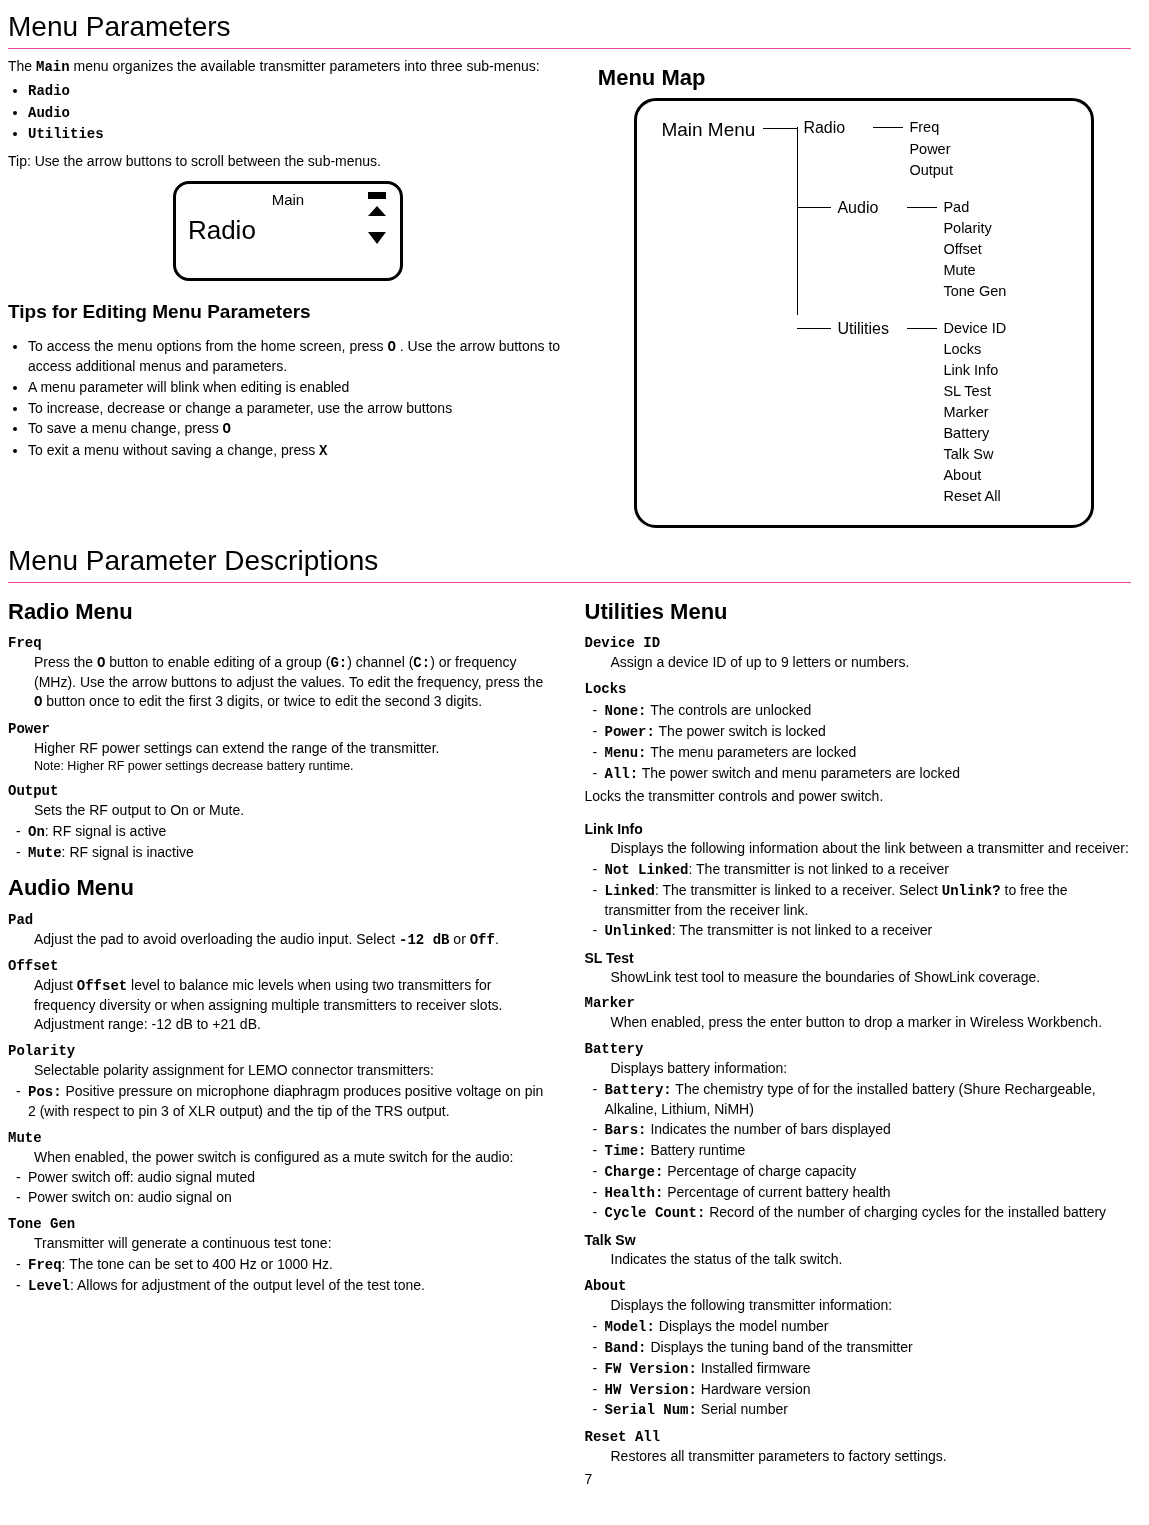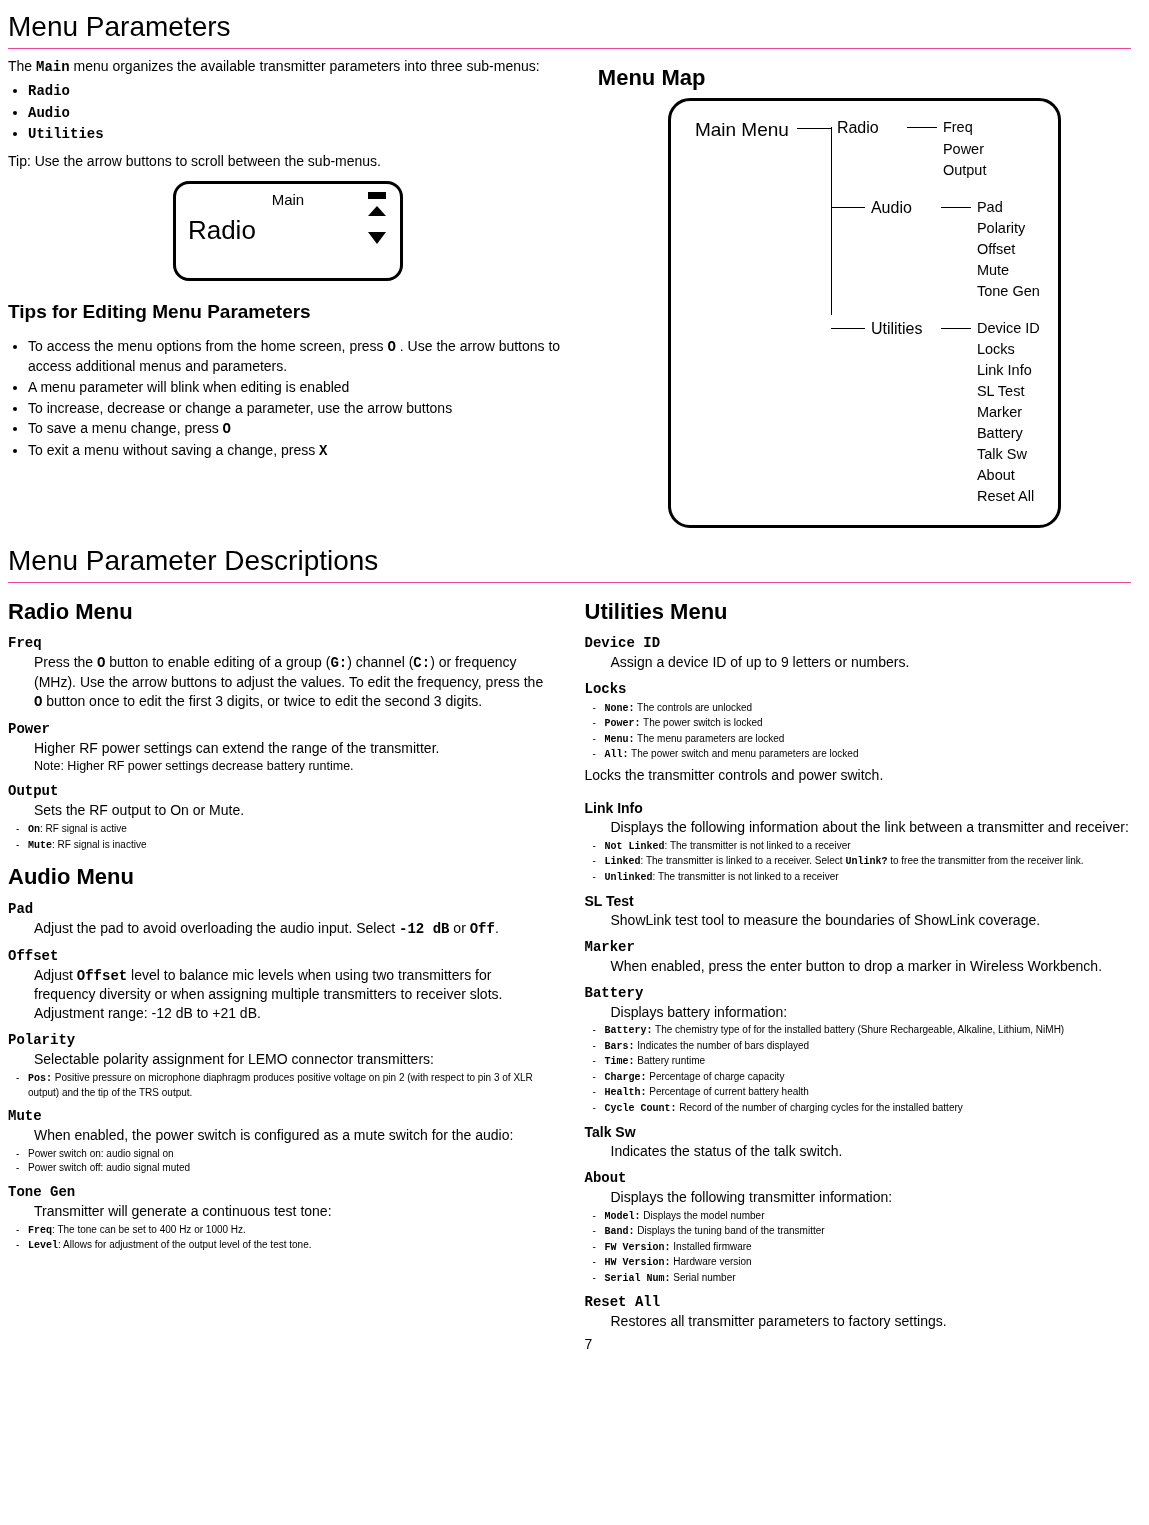--- a/index.html
+++ b/index.html
@@ -17,21 +17,21 @@
   h2{font-weight:700;font-size:22px;margin:10px 0 6px 0;}
   h3{font-weight:700;font-size:19px;margin:14px 0 12px 0;}
   p{margin:4px 0;}
   .cols{display:flex;gap:30px;}
   .col{flex:1;min-width:0;}
   ul.bul{margin:4px 0 8px 0;padding-left:20px;}
   ul.bul>li{margin:2px 0;}
   .param-title{font-family:"Courier New",Courier,monospace;font-weight:bold;margin-top:8px;}
   .param-body{margin-left:26px;}
   .sublist{margin:2px 0 4px 8px;padding:0;list-style:none;}
-  .sublist>li{font-size:10px;margin:1px 0;position:relative;padding-left:12px;}
+  .sublist>li{font-size:14px;margin:1px 0;position:relative;padding-left:12px;}
   .sublist>li::before{content:"-";position:absolute;left:0;}
   .note{font-size:12.5px;margin-left:26px;}
   .pgnum{text-align:left;margin-top:4px;font-size:14px;}
 
   
   .lcd-wrap{display:flex;justify-content:center;margin:10px 0 18px 0;}
   .lcd{
     width:230px;height:100px;border:3px solid #000;border-radius:16px;
     position:relative;padding:6px 12px 6px 12px;box-sizing:border-box;
     font-family:Arial,sans-serif;
@@ -39,21 +39,21 @@
   .lcd .top{font-size:15px;text-align:center;margin-bottom:2px;}
   .lcd .big{font-size:26px;font-weight:400;font-family:Arial,sans-serif;}
   .lcd .arrows{position:absolute;right:14px;top:22px;display:flex;flex-direction:column;align-items:center;gap:26px;}
   .tri-up{width:0;height:0;border-left:9px solid transparent;border-right:9px solid transparent;border-bottom:10px solid #000;}
   .bar{width:18px;height:7px;background:#000;margin-top:-24px;}
   .tri-dn{width:0;height:0;border-left:9px solid transparent;border-right:9px solid transparent;border-top:12px solid #000;}
 
   
   .menumap-wrap{display:flex;justify-content:center;margin-top:6px;}
   .menumap{
-    width:393px;border:3px solid #000;border-radius:22px;
+    width:460px;border:3px solid #000;border-radius:22px;
     padding:16px 18px 18px 24px;box-sizing:border-box;
     font-family:Arial,sans-serif;font-size:15px;
     position:relative;
   }
   .mm-row{display:flex;align-items:flex-start;}
   .mm-main{font-size:19px;margin-right:8px;white-space:nowrap;}
   .mm-tree{position:relative;flex:1;}
   .mm-line-h{height:1px;background:#000;flex:0 0 34px;margin-top:11px;}
   .mm-vline{position:absolute;left:0;top:10px;width:1px;background:#000;}
   .mm-node{display:flex;align-items:flex-start;margin-bottom:10px;}
@@ -199,22 +199,22 @@
 
     <div class="param-title">Polarity</div>
     <div class="param-body">Selectable polarity assignment for LEMO connector transmitters:</div>
     <ul class="sublist param-body">
       <li><span class="mono">Pos:</span><span> Positive pressure on microphone diaphragm produces positive voltage on pin 2 (with respect to pin 3 of XLR output) and the tip of the TRS output.</span></li>
     </ul>
 
     <div class="param-title">Mute</div>
     <div class="param-body">When enabled, the power switch is configured as a mute switch for the audio:</div>
     <ul class="sublist param-body">
+      <li><span>Power switch off: audio signal muted</span></li>
       <li><span>Power switch on: audio signal on</span></li>
-      <li><span>Power switch off: audio signal muted</span></li>
     </ul>
 
     <div class="param-title">Tone Gen</div>
     <div class="param-body">Transmitter will generate a continuous test tone:</div>
     <ul class="sublist param-body">
       <li><span class="mono">Freq</span><span>: The tone can be set to 400 Hz or 1000 Hz.</span></li>
       <li><span class="mono">Level</span><span>: Allows for adjustment of the output level of the test tone.</span></li>
     </ul>
   </div>
 

